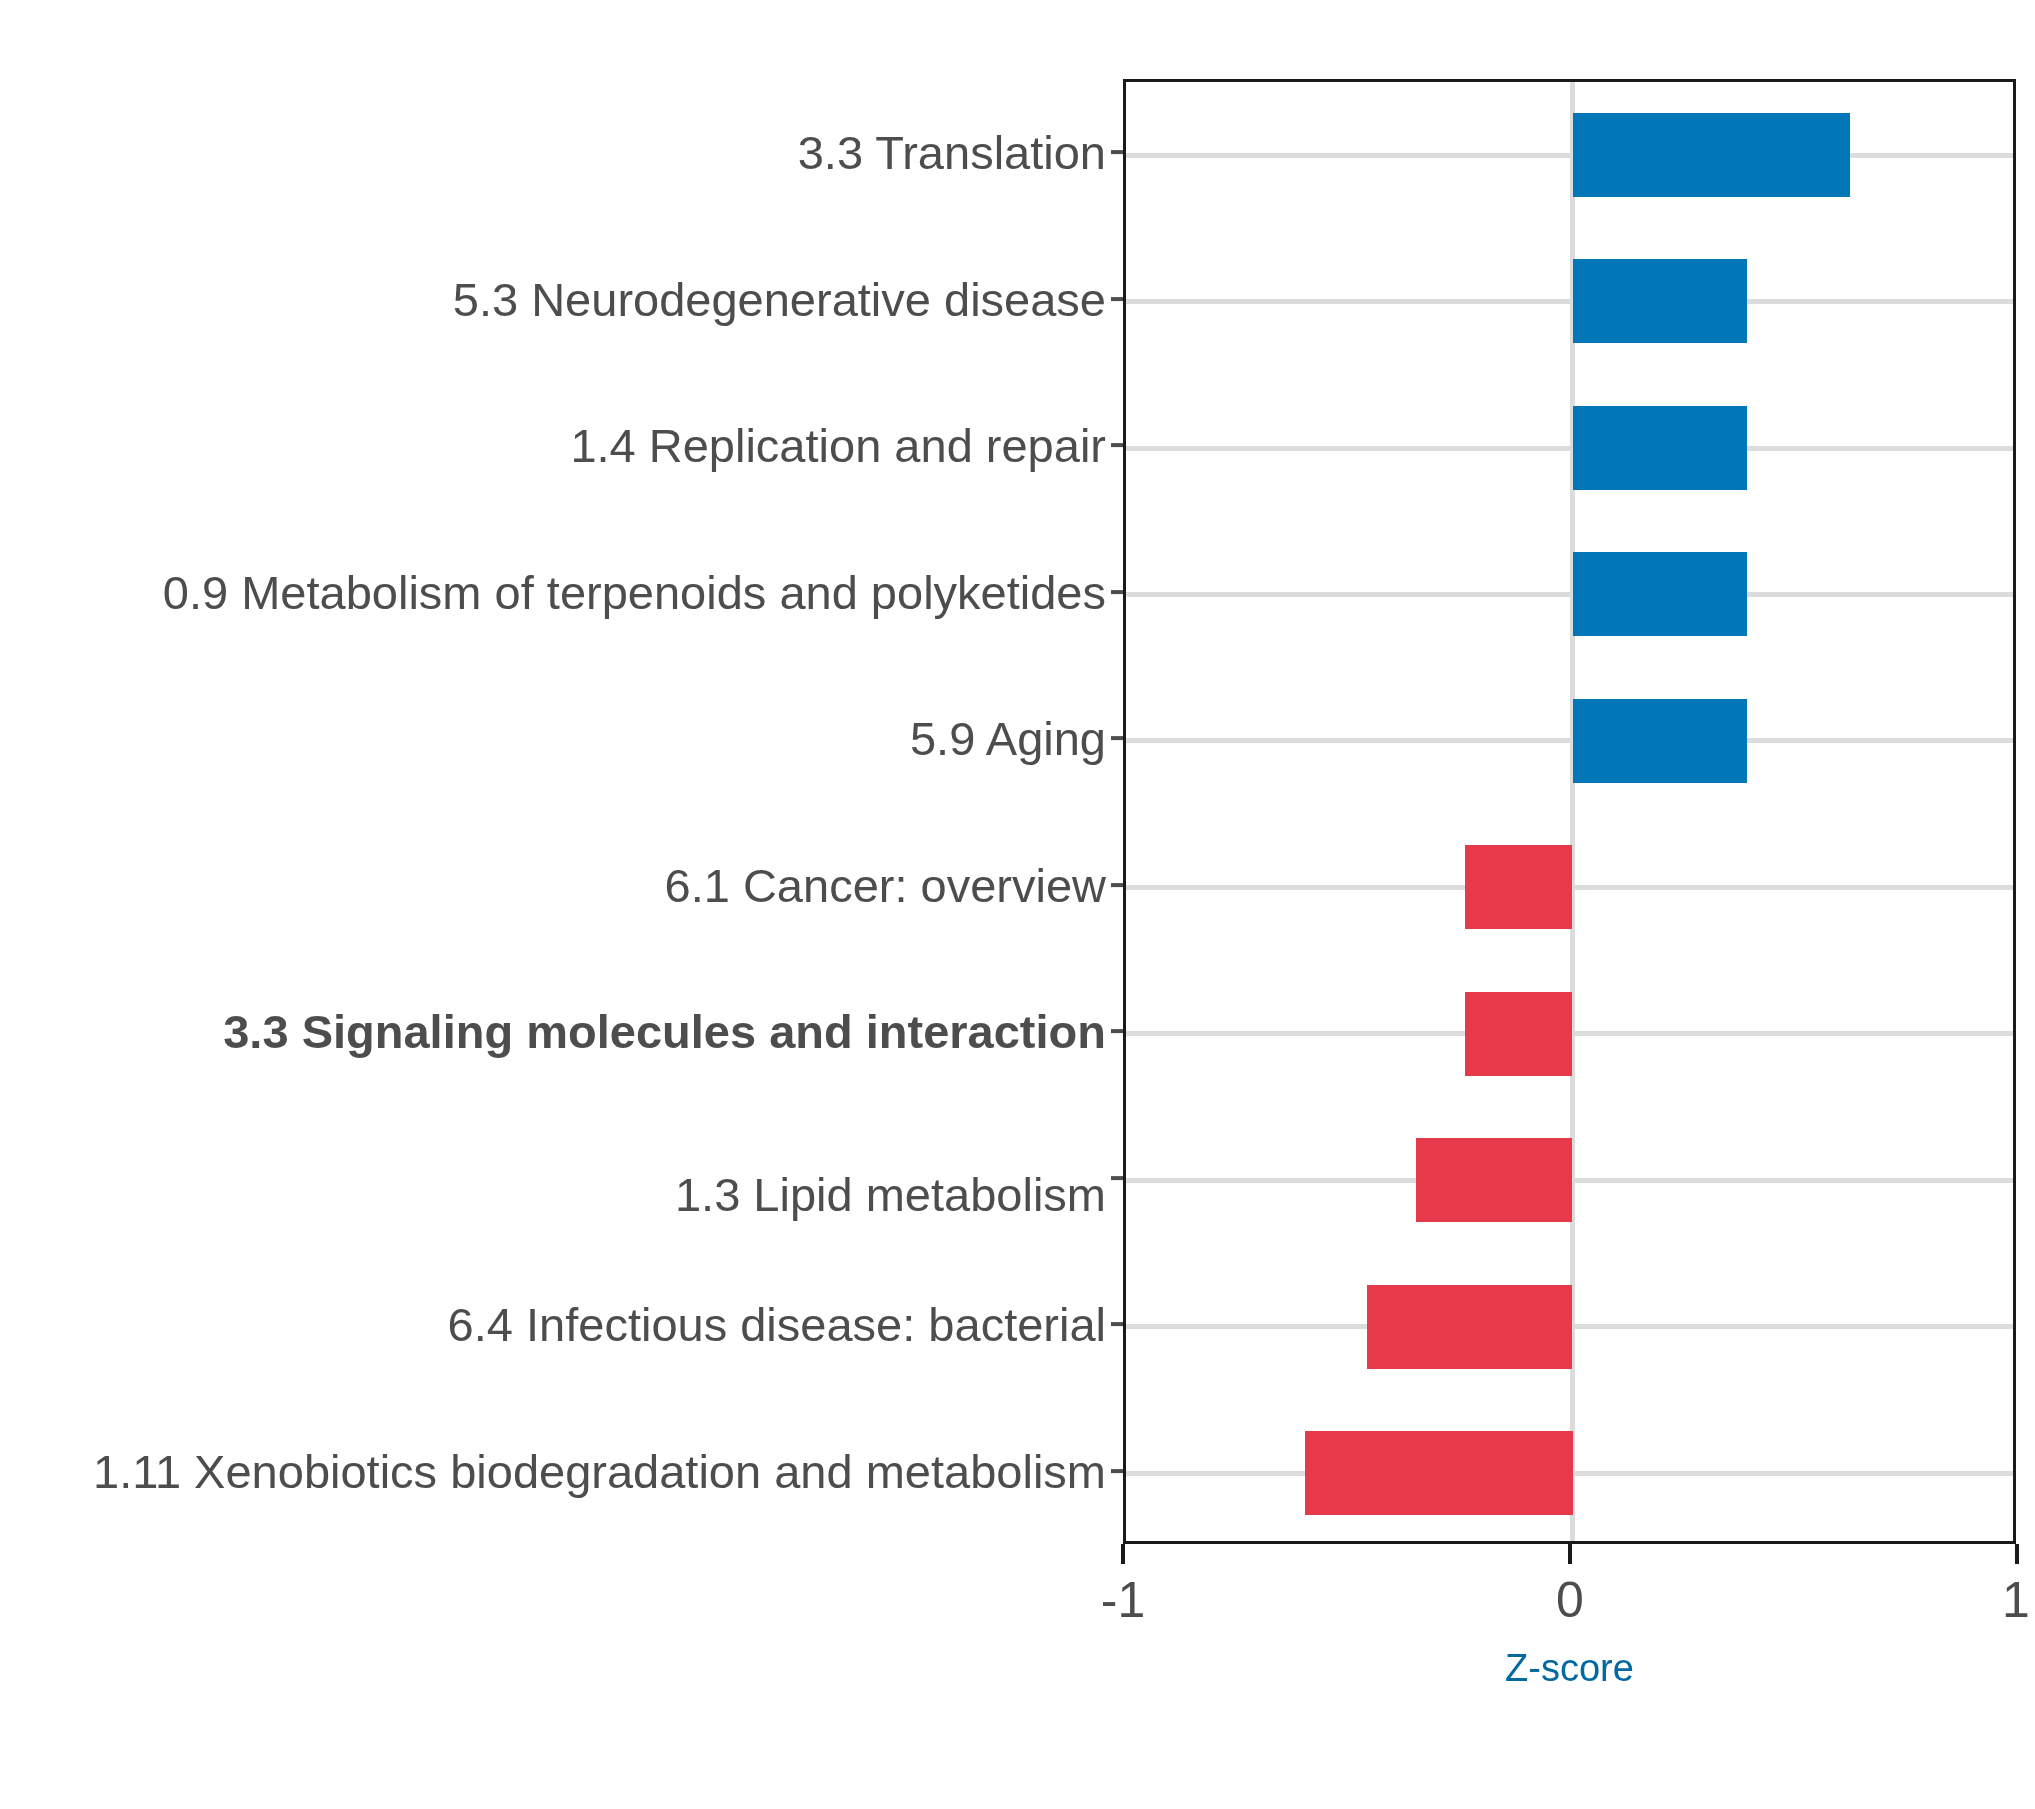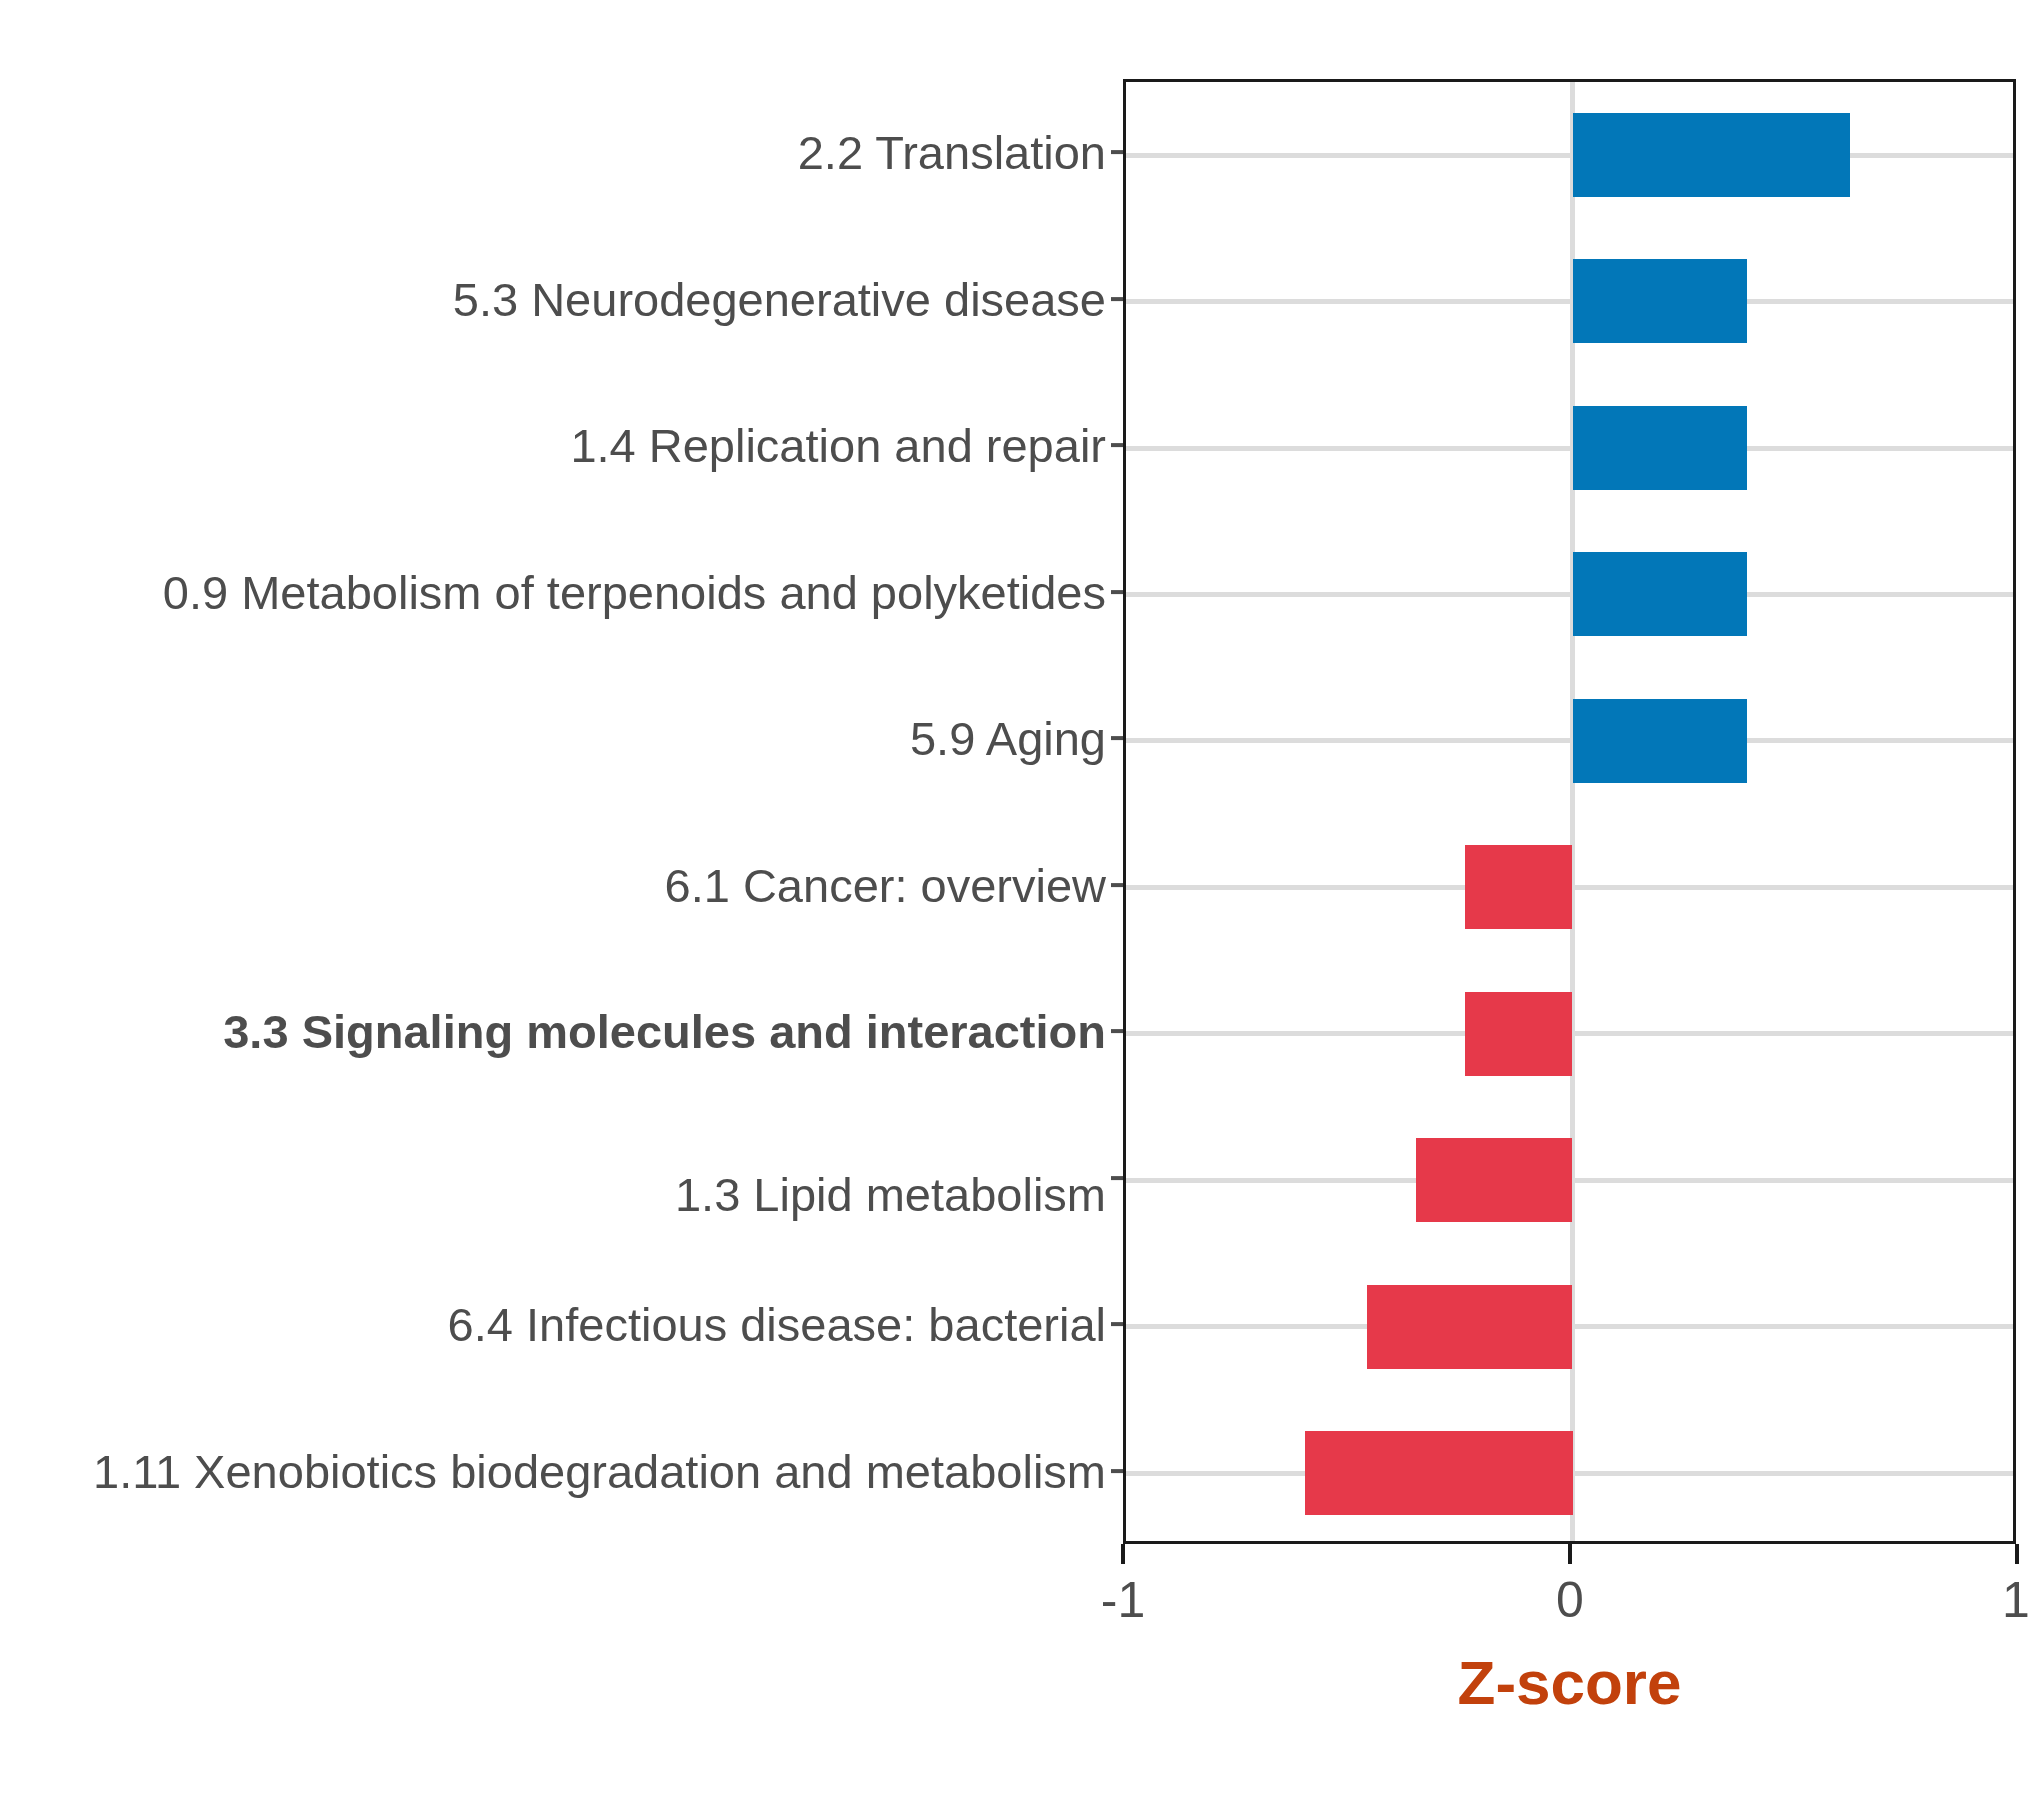--- a/index.html
+++ b/index.html
@@ -121,21 +121,21 @@
       <div class="bar pos" title="1.9 Metabolism of terpenoids and polyketides: 0.39" style="left: 447px; width: 174px; top: 470px;"></div>
       <div class="bar pos" title="5.9 Aging: 0.39" style="left: 447px; width: 174px; top: 617px;"></div>
       <div class="bar neg" title="6.1 Cancer: overview: -0.24" style="left: 339px; width: 107px; top: 763px;"></div>
       <div class="bar neg" title="3.3 Signaling molecules and interaction: -0.24" style="left: 339px; width: 107px; top: 910px;"></div>
       <div class="bar neg" title="1.3 Lipid metabolism: -0.35" style="left: 290px; width: 156px; top: 1056px;"></div>
       <div class="bar neg" title="6.4 Infectious disease: bacterial: -0.46" style="left: 241px; width: 205px; top: 1203px;"></div>
       <div class="bar neg" title="1.11 Xenobiotics biodegradation and metabolism: -0.6" style="left: 179px; width: 268px; top: 1349px;"></div>
     </div>
 
   <div id="ylabels">
-      <div class="cat-label" style="top: 152px; right: 929px;">2.2 Translation</div>
+      <div class="cat-label" style="top: 152px; right: 929px;">3.3 Translation</div>
       <div class="tick-y" style="left: 1111px; top: 152px;"></div>
       <div class="cat-label" style="top: 299px; right: 929px;">5.3 Neurodegenerative disease</div>
       <div class="tick-y" style="left: 1111px; top: 299px;"></div>
       <div class="cat-label" style="top: 445px; right: 929px;">1.4 Replication and repair</div>
       <div class="tick-y" style="left: 1111px; top: 445px;"></div>
       <div class="cat-label" style="top: 592px; right: 929px;">0.9 Metabolism of terpenoids and polyketides</div>
       <div class="tick-y" style="left: 1111px; top: 592px;"></div>
       <div class="cat-label" style="top: 738px; right: 929px;">5.9 Aging</div>
       <div class="tick-y" style="left: 1111px; top: 738px;"></div>
       <div class="cat-label" style="top: 885px; right: 929px;">6.1 Cancer: overview</div>
@@ -153,18 +153,18 @@
   <div id="xaxis">
       <div class="tick-x" style="left: 1121px; top: 1544px;"></div>
       <div class="xtick-label" style="left: 1123px; top: 1575px;">-1</div>
       <div class="tick-x" style="left: 1568px; top: 1544px;"></div>
       <div class="xtick-label" style="left: 1570px; top: 1575px;">0</div>
       <div class="tick-x" style="left: 2015px; top: 1544px;"></div>
       <div class="xtick-label" style="left: 2016px; top: 1575px;">1</div>
     </div>
 
   <div id="xlabel-wrap">
-    <span id="xlabel-text" style="font-size:62px;font-weight:bold;color:#c2410c;">Z-score</span>
+    <span id="xlabel-text" style="font-size:38px;font-weight:normal;color:#0369a1;">Z-score</span>
   </div>
 
 
 </div>
 
 
 </body></html>

